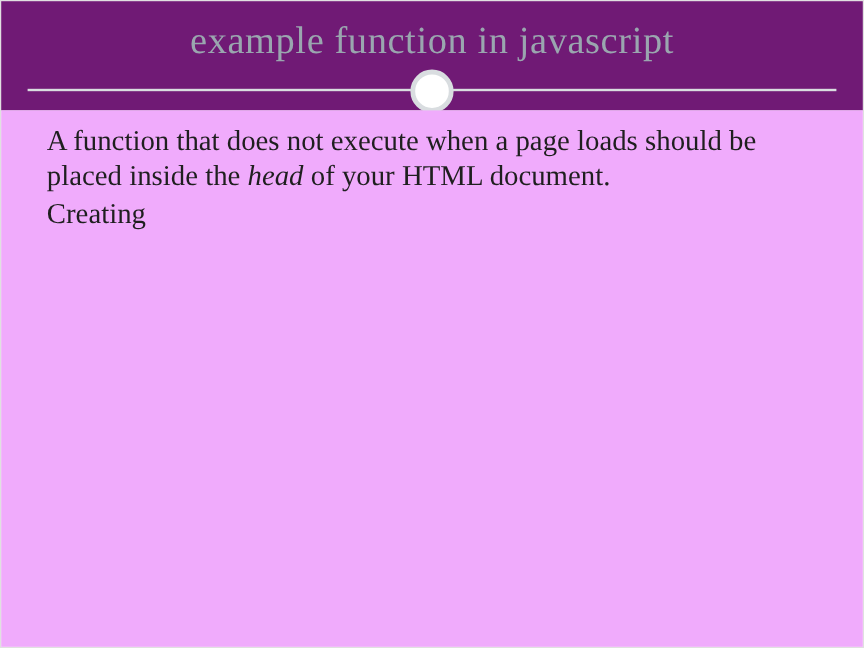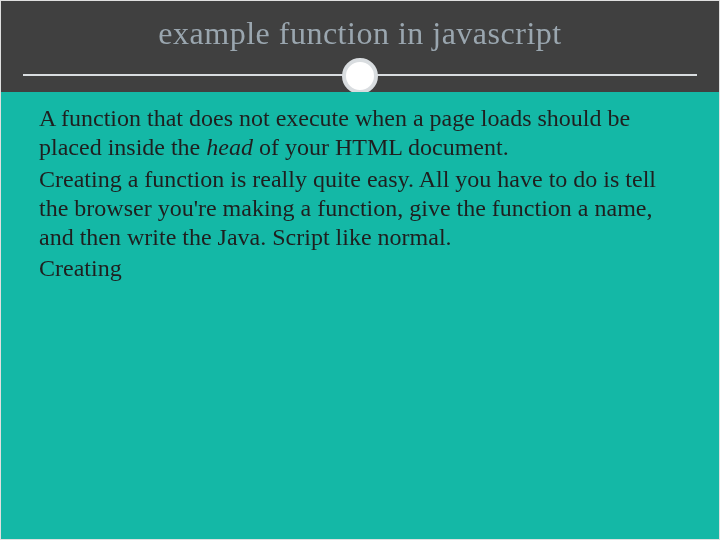--- a/index.html
+++ b/index.html
@@ -16,21 +16,21 @@
     width: 720px;
     height: 540px;
     border: 1px solid #e0e0e0;
     display: flex;
     flex-direction: column;
   }
   .header {
     position: relative;
     padding: 14px 10px 40px 10px;
     text-align: center;
-    background: #404040;
+    background: #701a75;
   }
   .title {
     font-size: 32px;
     color: #9aa6af;
     letter-spacing: 0.5px;
   }
   .divider-wrap {
     position: relative;
     height: 0;
   }
@@ -49,21 +49,21 @@
     transform: translateX(-50%);
     width: 28px;
     height: 28px;
     border: 4px solid #d9dde0;
     border-radius: 50%;
     background: #fff;
     box-sizing: content-box;
   }
   .body {
     flex: 1;
-    background: #14b8a6;
+    background: #f0abfc;
     padding: 12px 38px 20px 38px;
     position: relative;
   }
   .para {
     font-size: 24px;
     line-height: 1.22;
     color: #1f1f1f;
     margin: 0 0 2px 0;
   }
   .ital { font-style: italic; }
@@ -78,16 +78,15 @@
 
   <div class="divider-wrap">
     <div class="divider-line"></div>
     <div class="divider-circle"></div>
   </div>
 
   <div class="body">
     <p class="para">
       <span>A function that does not execute when a page loads should be placed inside the </span><span class="ital">head</span><span> of your HTML document.</span>
     </p>
-    <p class="para">Creating a function is really quite easy. All you have to do is tell the browser you're making a function, give the function a name, and then write the Java. Script like normal.</p>
     <p class="para">Creating</p>
   </div>
 </div>
 
 </body></html>

